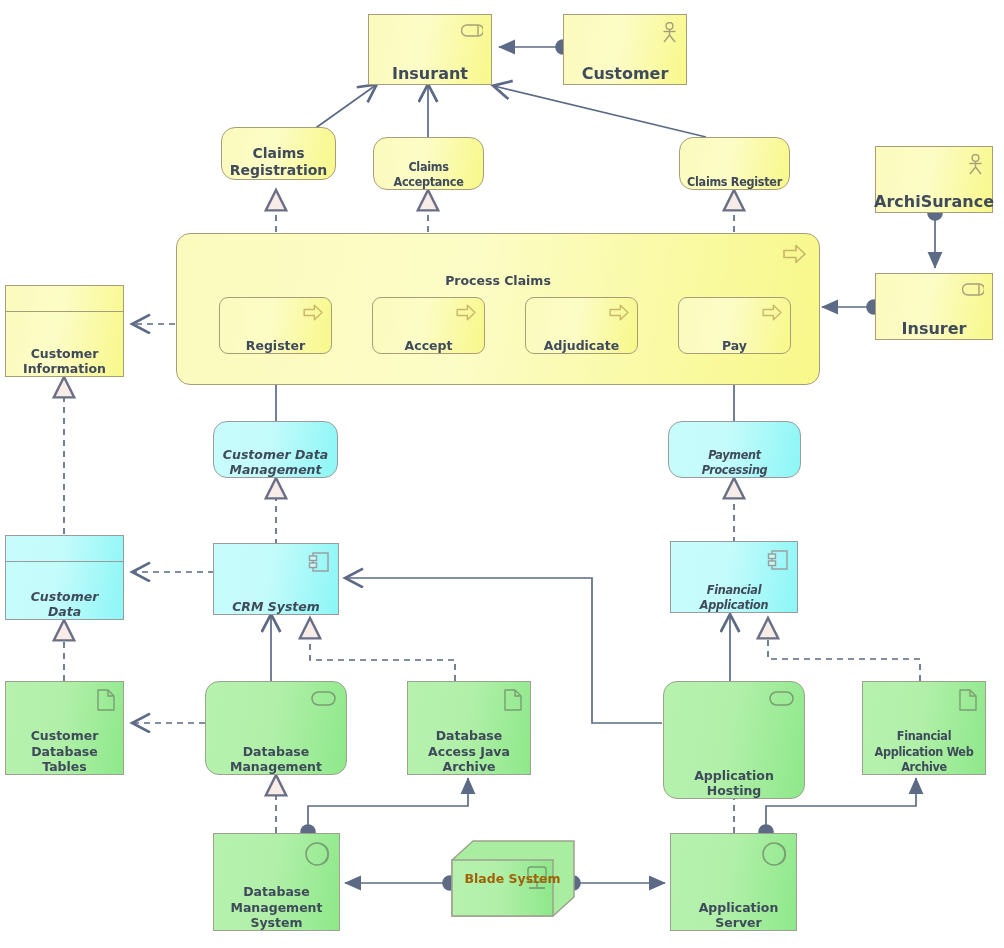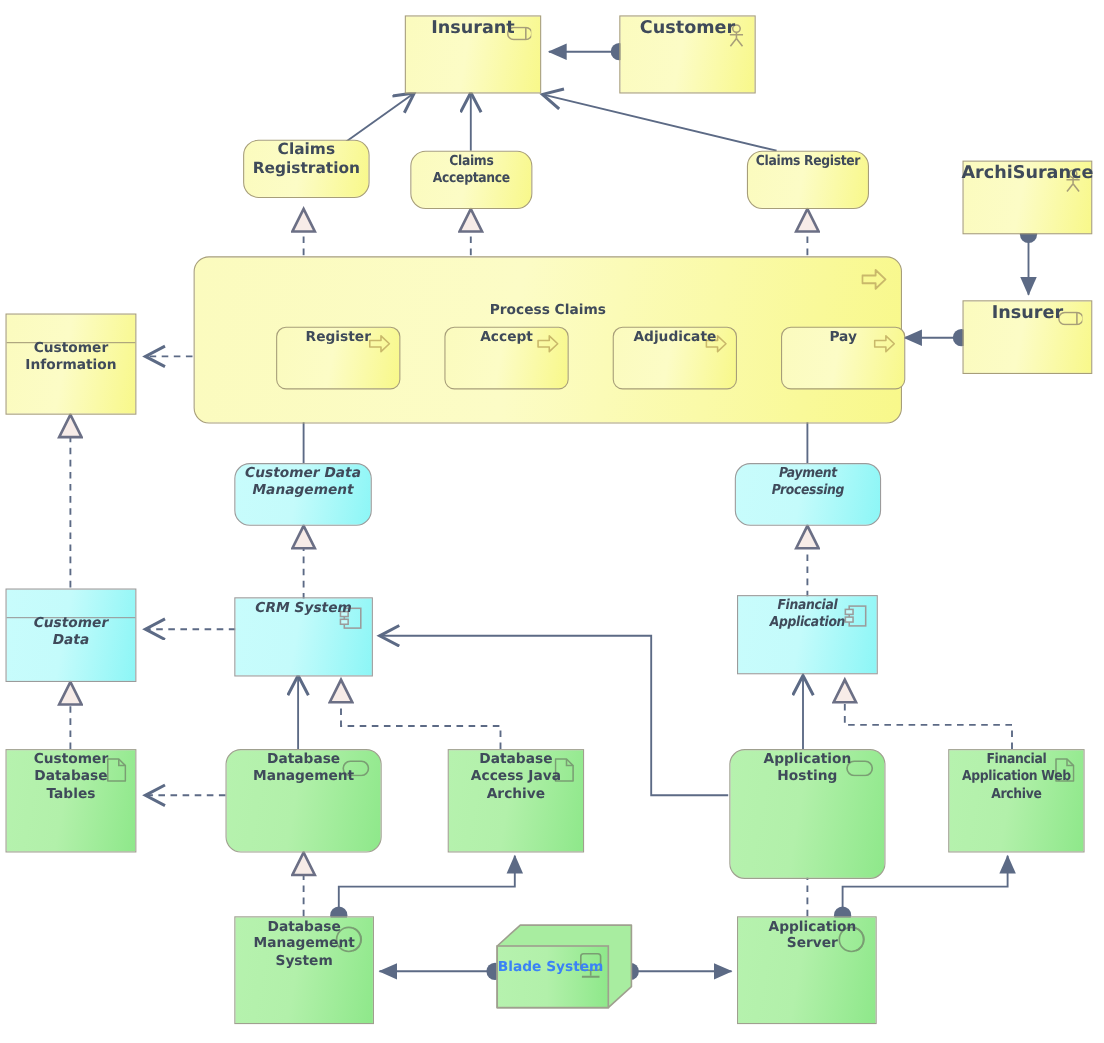--- a/index.html
+++ b/index.html
@@ -1,24 +1,24 @@
 <!DOCTYPE html>
 <html><head>
 <meta charset="utf-8">
 <style>
   html,body{margin:0;padding:0;background:#ffffff;}
   body{font-family:"DejaVu Sans","Liberation Sans",sans-serif;}
   #canvas{position:relative;width:1004px;height:948px;background:#fff;overflow:hidden;}
   svg.edges{position:absolute;left:0;top:0;width:1004px;height:948px;pointer-events:none;}
-  .node{position:absolute;box-sizing:border-box;border:1.5px solid #a39b74;display:flex;align-items:flex-start;justify-content:center;text-align:center;color:#3f4a5a;font-weight:bold;line-height:1.22;}
+  .node{position:absolute;box-sizing:border-box;border:1.5px solid #a39b74;display:flex;align-items:flex-end;justify-content:center;text-align:center;color:#3f4a5a;font-weight:bold;line-height:1.22;}
   .biz{background:linear-gradient(100deg,#fbfbbe 0%,#fcfcc6 45%,#f8f88a 100%);border-color:#a79e79;}
   .app{background:linear-gradient(100deg,#c8fcfc 0%,#c4fbfb 45%,#8cf6f6 100%);border-color:#9b9b9b;font-style:italic;}
   .tech{background:linear-gradient(100deg,#b6f2ae 0%,#b2f0aa 45%,#8ee88a 100%);border-color:#9fa08f;}
   .rounded{border-radius:14px;}
-  .rounded-sm{border-radius:9px;margin-left:32px;}
+  .rounded-sm{border-radius:9px;}
   .label{padding:0 6px;position:relative;z-index:2;}
   .cond{font-stretch:condensed;letter-spacing:-0.3px;}
   .container-lbl{position:absolute;top:39px;left:0;right:0;text-align:center;color:#3f4a5a;font-weight:bold;}
   .obj-bar{position:absolute;left:0;right:0;top:0;height:26px;border-bottom:1.5px solid #a79e79;box-sizing:border-box;}
   .obj-bar.app-bar{border-bottom-color:#9b9b9b;}
   .ico{position:absolute;top:7px;right:8px;}
   .ico.nodeico{top:5px;right:6px;}
   .proc-group{position:absolute;box-sizing:border-box;}
 </style>
 </head>
@@ -318,16 +318,16 @@
         </linearGradient>
       </defs>
       <path d="M2,21 L23,2 L124,2 L124,58 L103,77 L2,77 Z" fill="#a8edA0" stroke="#9fa08f" stroke-width="1.5" stroke-linejoin="round"></path>
       <rect x="2" y="21" width="101" height="56" fill="url(#gTechF)" stroke="#9fa08f" stroke-width="1.5"></rect>
       <g>
         <rect x="78" y="28" width="18" height="15" rx="2.5" fill="none" stroke="#7a9e73" stroke-width="1.5"></rect>
         <line x1="87" y1="43" x2="87" y2="48" stroke="#7a9e73" stroke-width="1.5"></line>
         <line x1="79" y1="49" x2="95" y2="49" stroke="#7a9e73" stroke-width="1.8"></line>
       </g>
     </svg>
-    <span style="position:absolute;left:0;top:32px;width:101px;text-align:center;font-size:12.5px;font-weight:bold;color:#3b82f6;">Blade System</span>
+    <span style="position:absolute;left:12px;top:32px;width:101px;text-align:center;font-size:12.5px;font-weight:bold;color:#a16207;">Blade System</span>
   </div>
 
 </div>
 
 </body></html>

